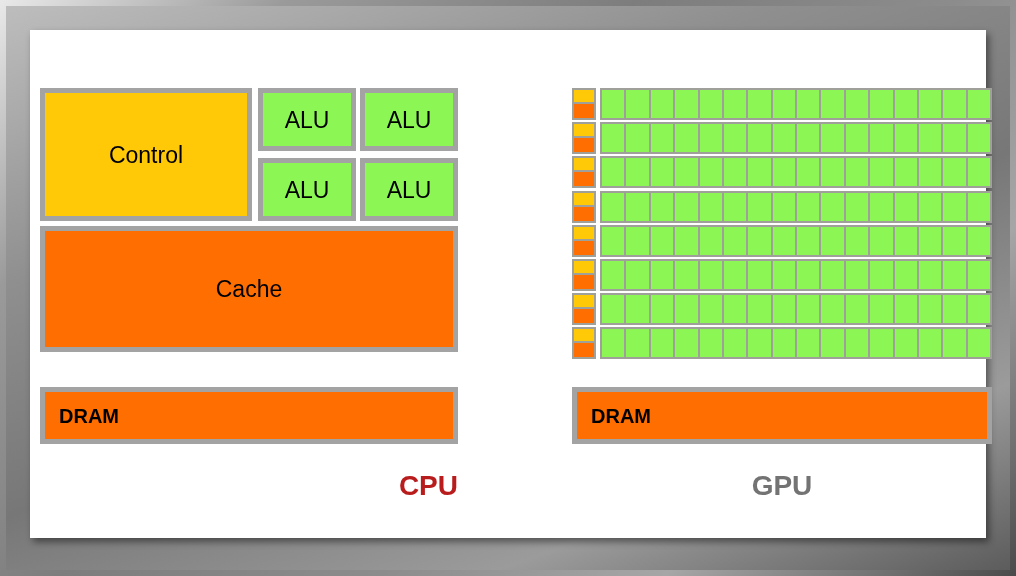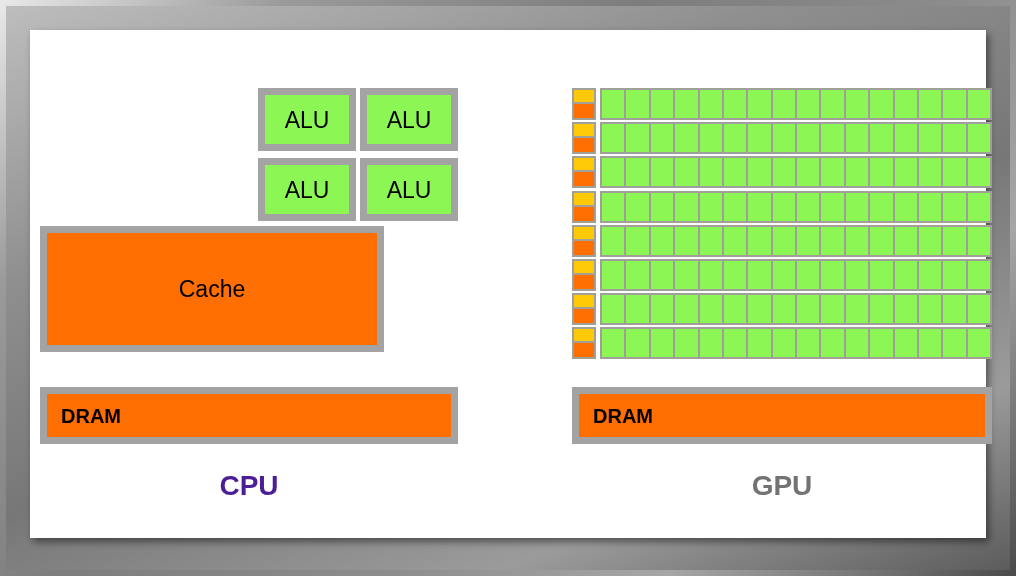--- a/index.html
+++ b/index.html
@@ -28,21 +28,21 @@
     background: #ffffff;
     box-shadow: 3px 4px 7px rgba(0,0,0,0.45);
     z-index: 2;
   }
 
   
   .col { position: absolute; top: 0; height: 100%; }
   #cpu-col { left: 0px;  width: 478px; }
   #gpu-col { left: 478px; width: 478px; }
 
-  .unit { position: absolute; border: 7px solid #a3a3a3; }
+  .unit { position: absolute; border: 5px solid #a3a3a3; }
   .yellow { background: #ffc907; }
   .orange { background: #ff6e00; }
   .green  { background: #8cf754; }
 
   .lbl {
     position: absolute; left: 0; right: 0;
     text-align: center;
     color: #000;
     font-weight: bold;
     white-space: nowrap;
@@ -55,36 +55,36 @@
   #control .lbl { top: 50%; transform: translateY(-50%); font-size: 23px; font-weight: normal; }
 
   .alu { width: 98px; height: 63px; }
   #alu0 { left: 228px; top: 58px; }
   #alu1 { left: 330px; top: 58px; }
   #alu2 { left: 228px; top: 128px; }
   #alu3 { left: 330px; top: 128px; }
   .alu .lbl { top: 50%; transform: translateY(-50%); font-size: 23px; font-weight: normal; }
 
   #cache {
-    left: 10px; top: 196px; width: 344px; height: 126px;
+    left: 10px; top: 196px; width: 418px; height: 126px;
   }
   #cache .lbl { top: 50%; transform: translateY(-50%); font-size: 23px; font-weight: normal; }
 
   #cpu-dram {
     left: 10px; top: 357px; width: 418px; height: 57px;
   }
   #cpu-dram .lbl {
     left: 14px; right: auto; text-align: left;
     top: 50%; transform: translateY(-50%);
     font-size: 20px; font-weight: bold;
   }
 
   #cpu-title {
     position: absolute; left: 10px; width: 418px; top: 440px;
-    text-align: center; font-size: 28px; font-weight: bold; color: #4c1d95;
+    text-align: right; font-size: 28px; font-weight: bold; color: #b91c1c;
   }
 
   
   #gpu-grid {
     position: absolute;
     left: 64px; top: 58px;
     width: 420px; height: 274px;
   }
   .gpu-row {
     position: relative;
@@ -143,20 +143,23 @@
 </style>
 </head>
 <body>
 
 <div id="frame">
 
   <div id="panel">
 
     <div id="cpu-col" class="col">
 
+      <div id="control" class="unit yellow">
+        <div class="lbl">Control</div>
+      </div>
 
       <div id="alu0" class="unit green alu">
         <div class="lbl">ALU</div>
       </div>
       <div id="alu1" class="unit green alu">
         <div class="lbl">ALU</div>
       </div>
       <div id="alu2" class="unit green alu">
         <div class="lbl">ALU</div>
       </div>

